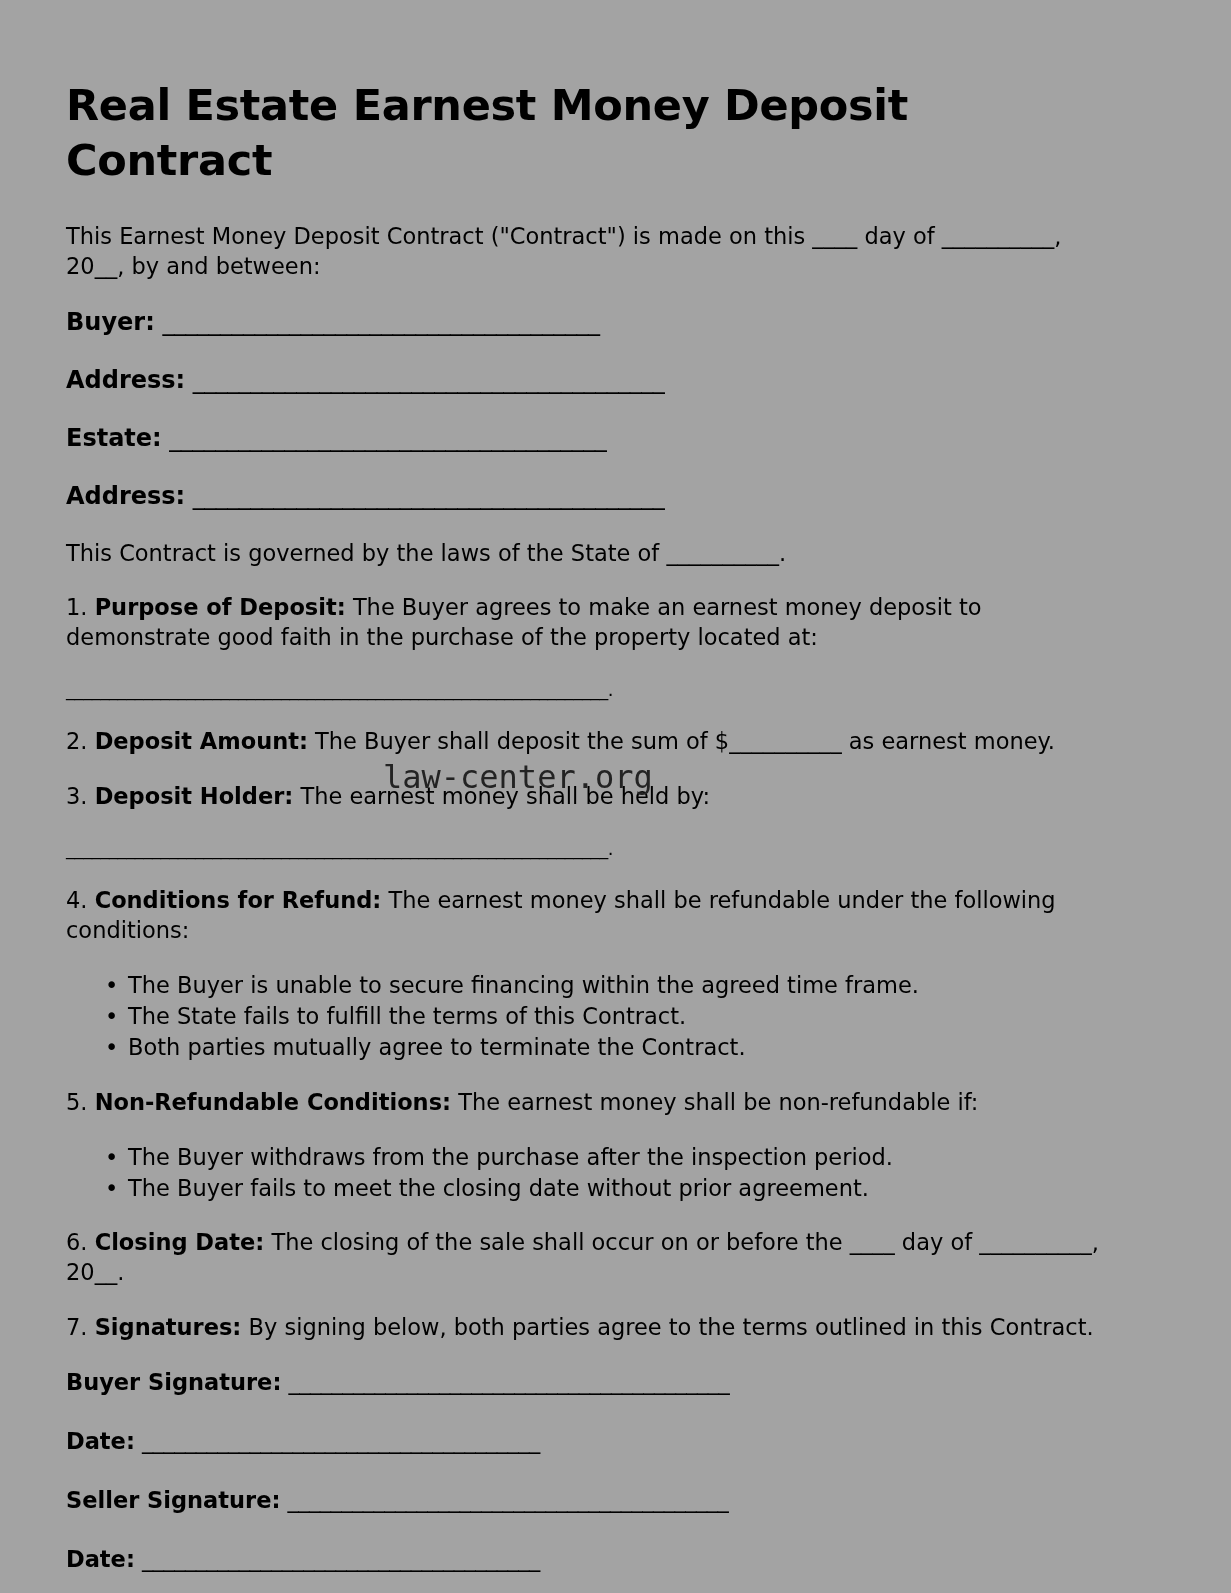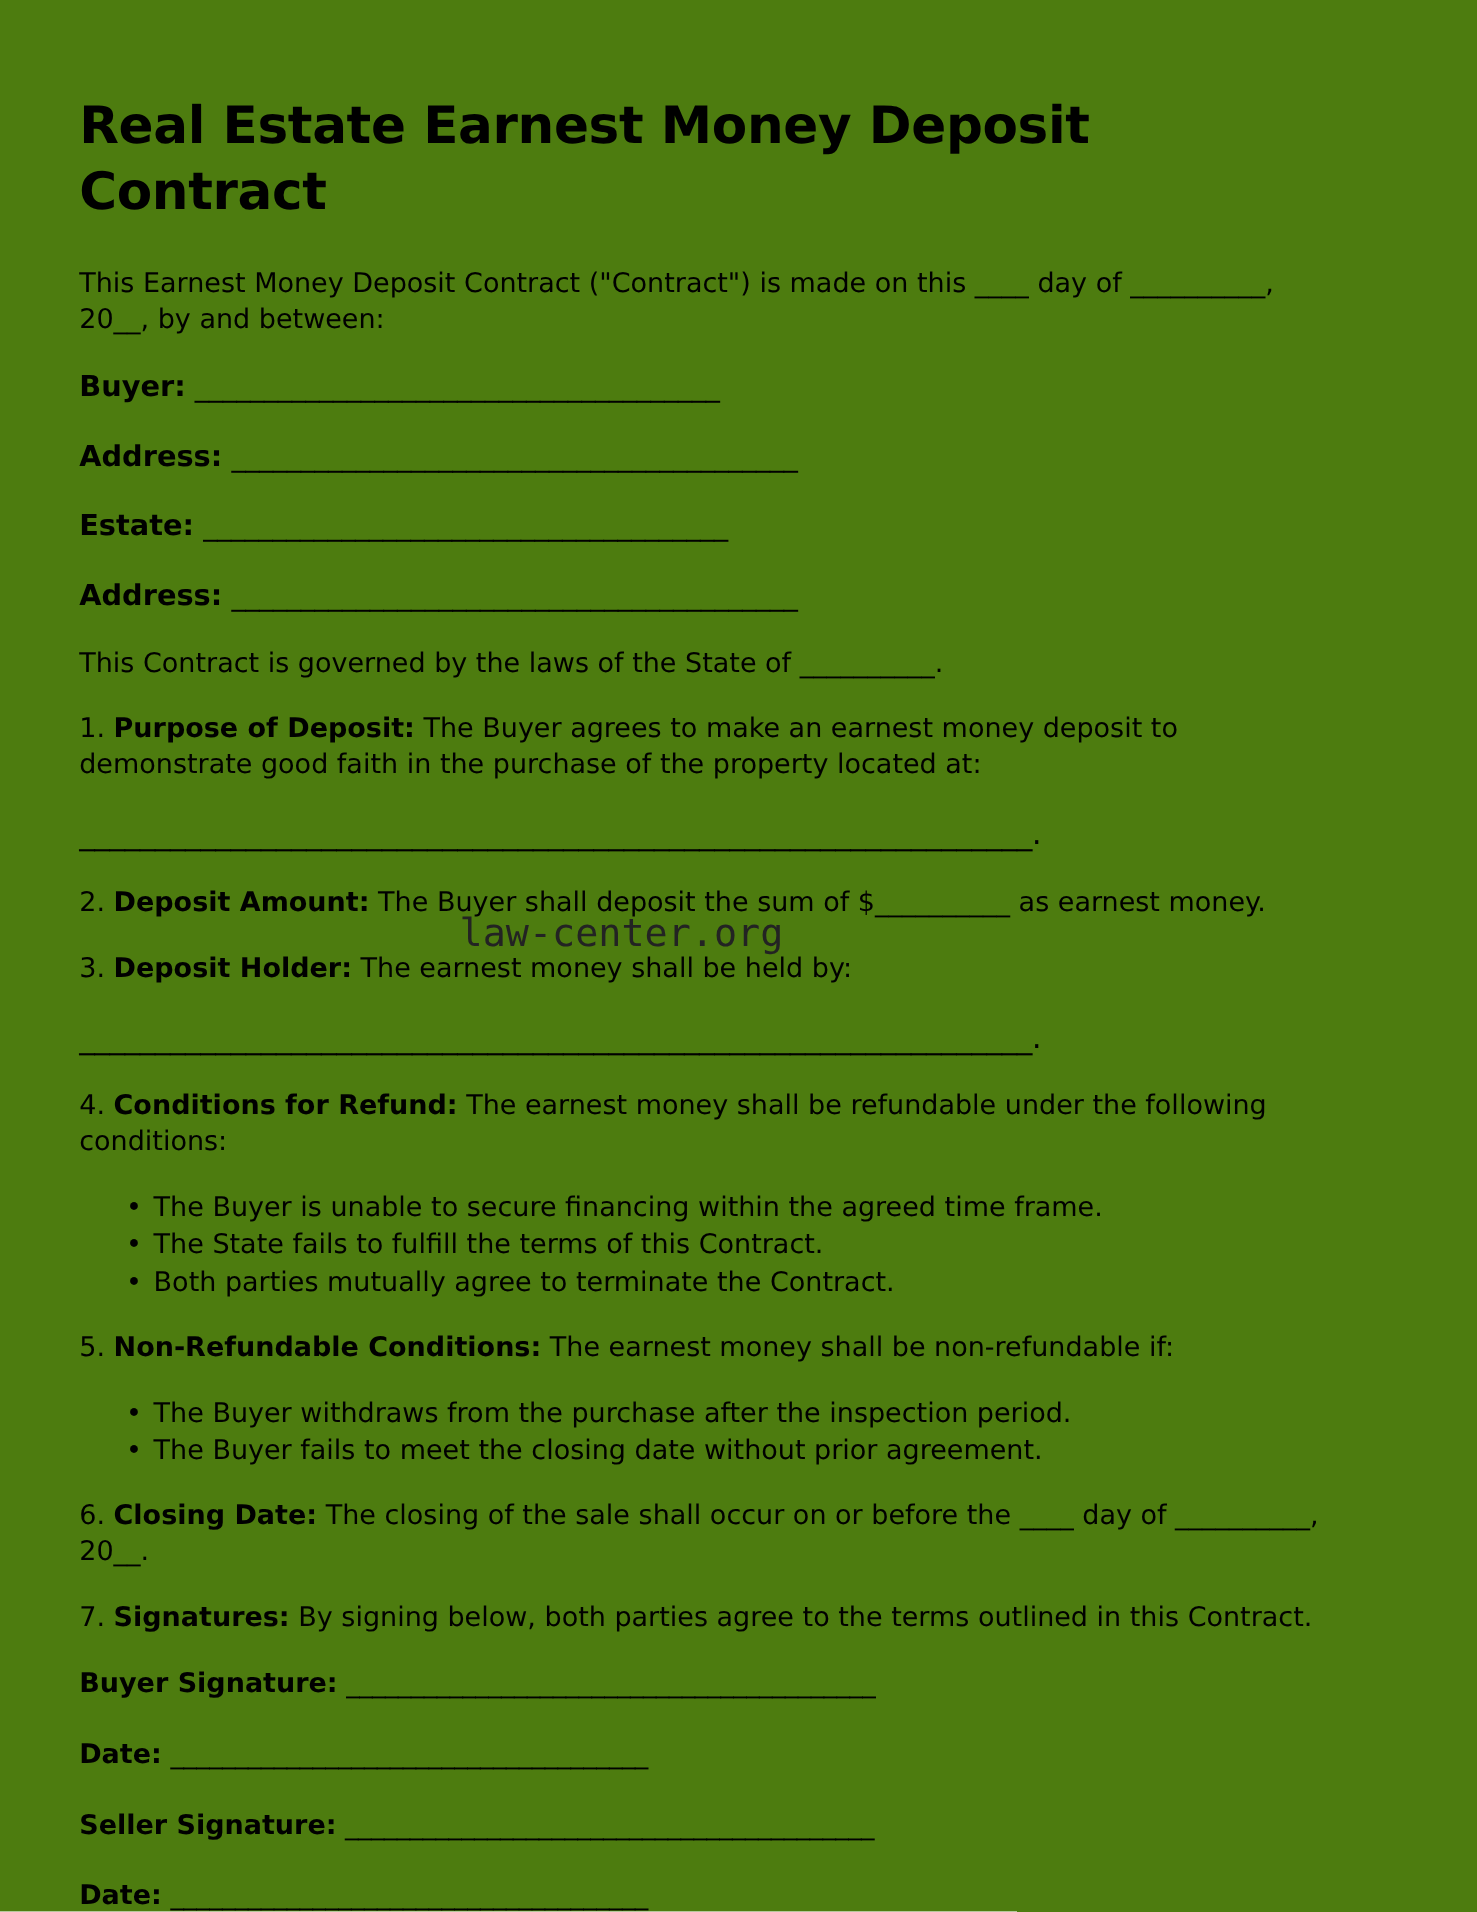--- a/index.html
+++ b/index.html
@@ -8,21 +8,21 @@
     background: #ffffff;
   }
   body {
     font-family: "DejaVu Sans", sans-serif;
     color: #000000;
   }
   #page {
     position: relative;
     width: 1231px;
     height: 1593px;
-    background: #4d7c0f;
+    background: #a3a3a3;
     overflow: hidden;
     box-sizing: border-box;
   }
   #doc {
     position: absolute;
     left: 66px;
     top: 78px;
     width: 1042px;
   }
   h1.doc-title {
@@ -46,21 +46,21 @@
     margin: 0 0 26px 0;
     color: #000000;
   }
   p.clause {
     font-size: 22.5px;
     line-height: 1.33;
     margin: 0 0 25px 0;
     color: #000000;
   }
   p.blank-line {
-    font-size: 26px;
+    font-size: 18px;
     line-height: 1.33;
     margin: 0 0 25px 0;
     letter-spacing: -0.4px;
     color: #000000;
   }
   ul.cond-list {
     margin: 0 0 25px 0;
     padding: 0 0 0 62px;
     list-style: none;
   }

